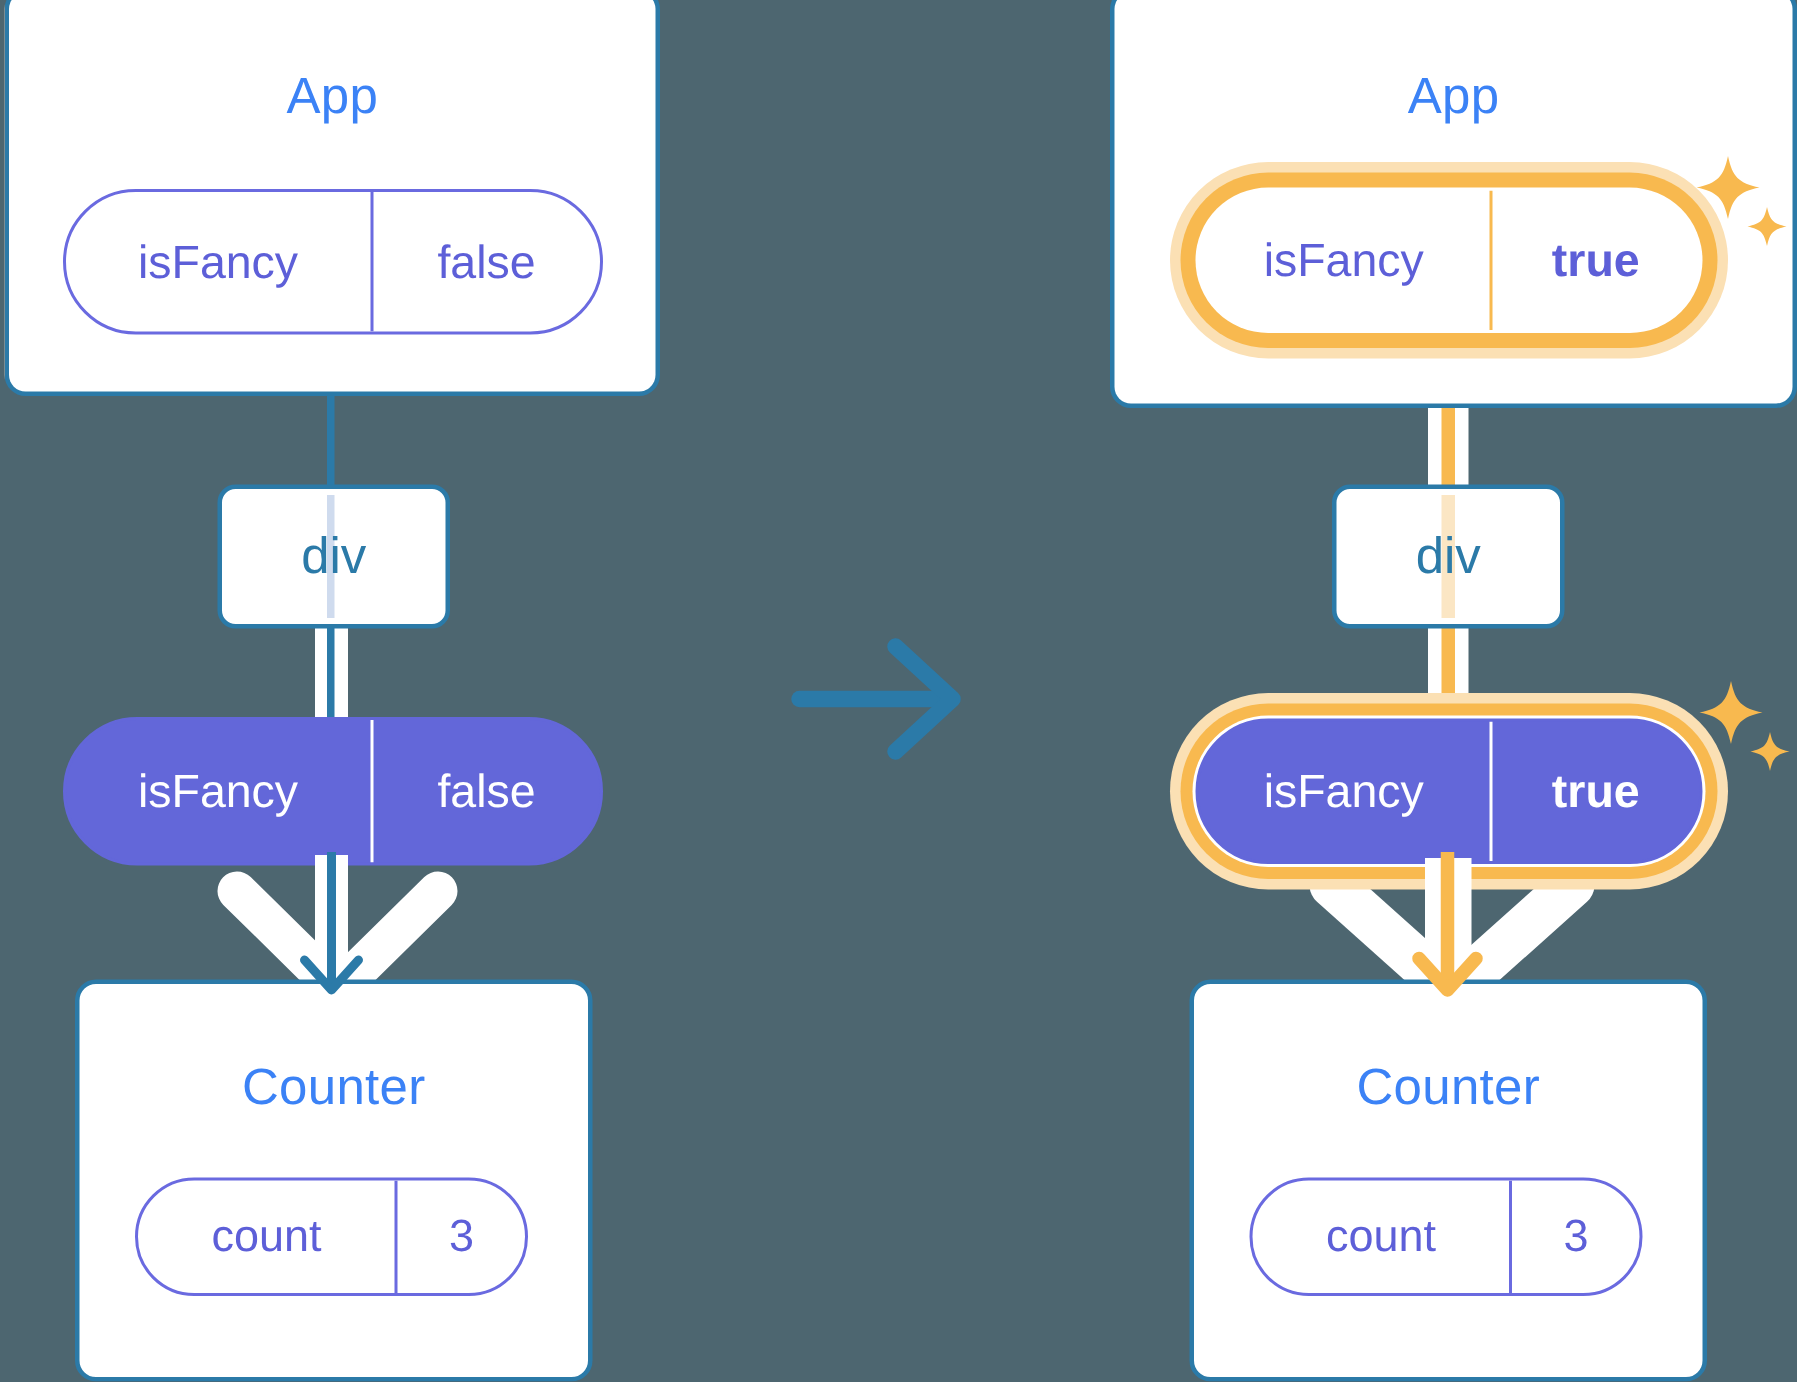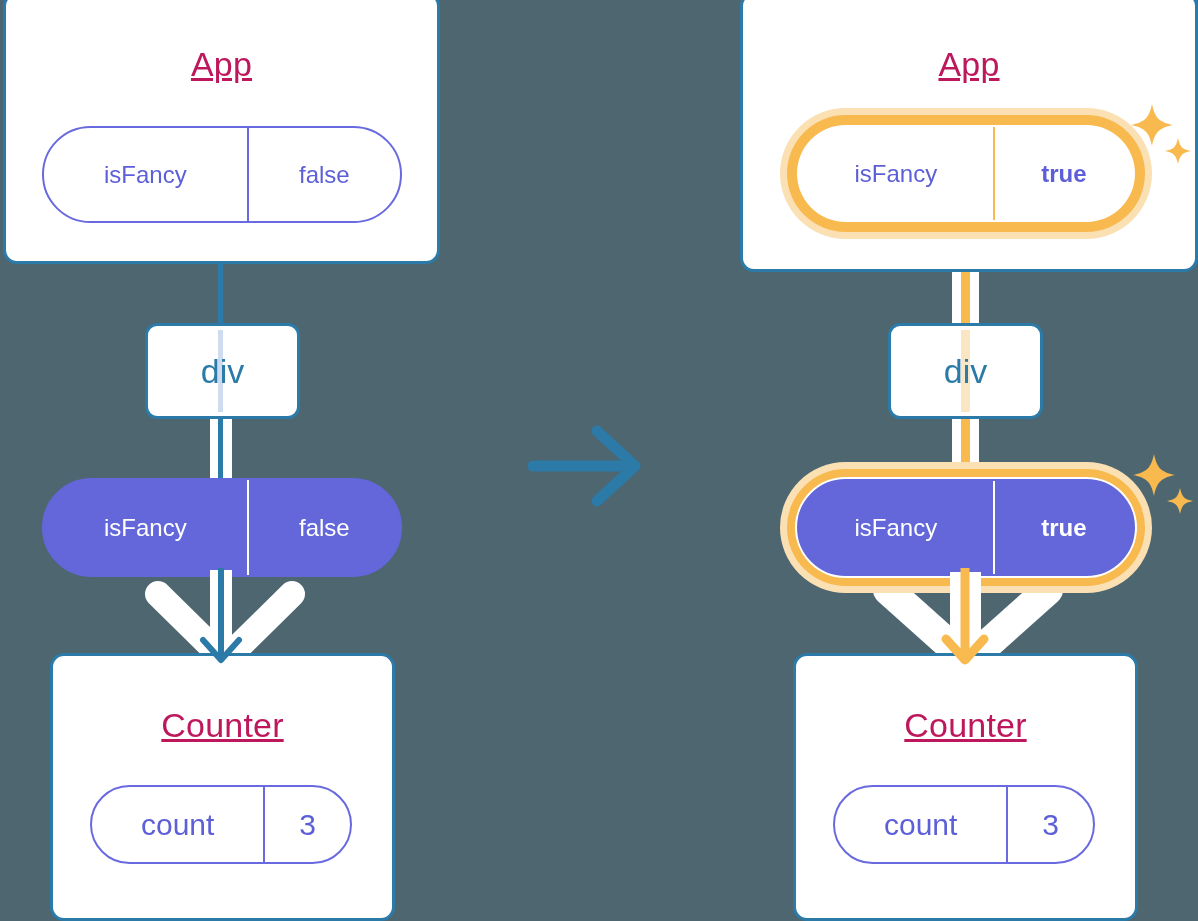--- a/index.html
+++ b/index.html
@@ -19,39 +19,38 @@
     border:3px solid #2b7aa8;
     border-radius:14px;
     box-sizing:border-box;
     z-index:5;
   }
   .card.app{border-top-color:transparent;}
   .card-title{
     position:absolute;
     left:0;right:0;
     text-align:center;
-    color:#be185d;
+    color:#3b82f6;
     font-size:34px;
     letter-spacing:.2px;
-    text-decoration:underline;
   }
 
   
   .pill{
     position:absolute;
     box-sizing:border-box;
     display:flex;
     align-items:stretch;
     border-radius:999px;
     overflow:hidden;
     z-index:8;
   }
   .pill .cell{
     display:flex;align-items:center;justify-content:center;
-    font-size:24px;
+    font-size:31px;
     box-sizing:border-box;
   }
   
   .pill.outline{
     border:2px solid #6a6ae0;
     background:#ffffff;
   }
   .pill.outline .cell{color:#5d5fd8;}
   .pill.outline .cell.val{border-left:2px solid #6a6ae0;}
 

